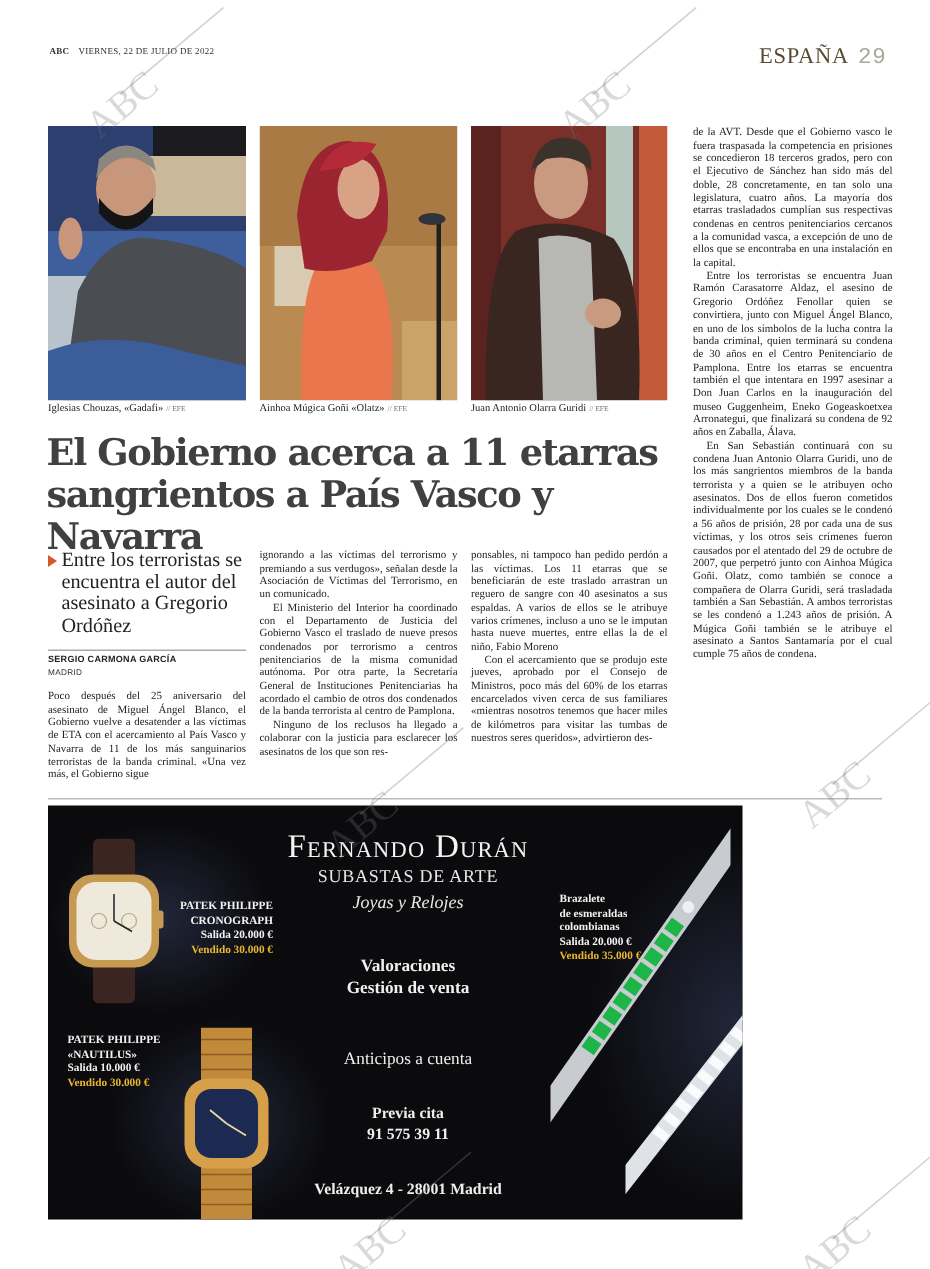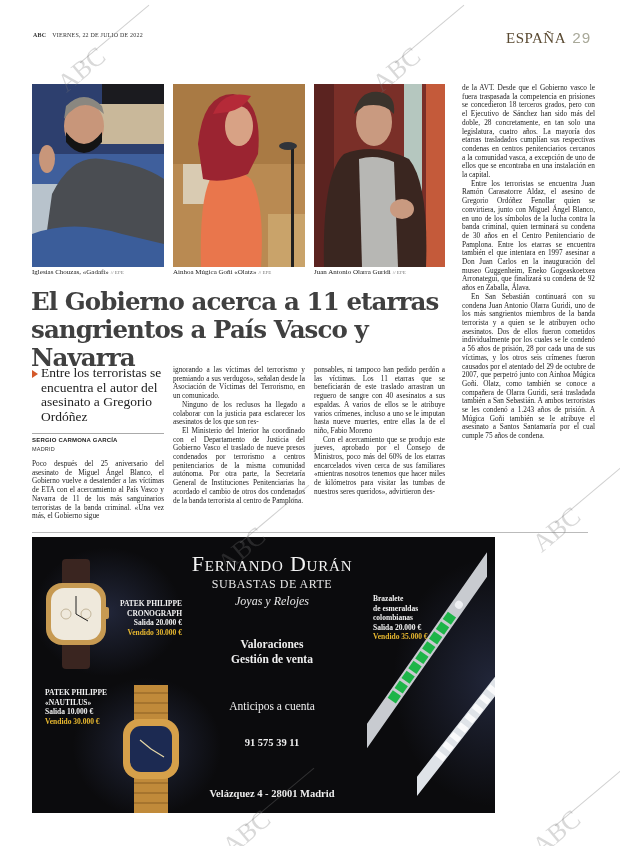--- a/index.html
+++ b/index.html
@@ -126,22 +126,22 @@
 
 <div class="rule"></div>
 <div class="byline">SERGIO CARMONA GARCÍA</div>
 <div class="place">MADRID</div>
 
 <div class="col col1">
   <p>Poco después del 25 aniversario del asesinato de Miguel Ángel Blanco, el Gobierno vuelve a desatender a las víctimas de ETA con el acercamiento al País Vasco y Navarra de 11 de los más sanguinarios terroristas de la banda criminal. «Una vez más, el Gobierno sigue</p>
 </div>
 <div class="col col2">
   <p>ignorando a las víctimas del terrorismo y premiando a sus verdugos», señalan desde la Asociación de Víctimas del Terrorismo, en un comunicado.</p>
+  <p>El Ministerio del Interior ha coordinado con el Departamento de Justicia del Gobierno Vasco el traslado de nueve presos condenados por terrorismo a centros penitenciarios de la misma comunidad autónoma. Por otra parte, la Secretaría General de Instituciones Penitenciarias ha acordado el cambio de otros dos condenados de la banda terrorista al centro de Pamplona.</p>
   <p>Ninguno de los reclusos ha llegado a colaborar con la justicia para esclarecer los asesinatos de los que son res-</p>
-  <p>El Ministerio del Interior ha coordinado con el Departamento de Justicia del Gobierno Vasco el traslado de nueve presos condenados por terrorismo a centros penitenciarios de la misma comunidad autónoma. Por otra parte, la Secretaría General de Instituciones Penitenciarias ha acordado el cambio de otros dos condenados de la banda terrorista al centro de Pamplona.</p>
 </div>
 <div class="col col3">
   <p>ponsables, ni tampoco han pedido perdón a las víctimas. Los 11 etarras que se beneficiarán de este traslado arrastran un reguero de sangre con 40 asesinatos a sus espaldas. A varios de ellos se le atribuye varios crímenes, incluso a uno se le imputan hasta nueve muertes, entre ellas la de el niño, Fabio Moreno</p>
   <p>Con el acercamiento que se produjo este jueves, aprobado por el Consejo de Ministros, poco más del 60% de los etarras encarcelados viven cerca de sus familiares «mientras nosotros tenemos que hacer miles de kilómetros para visitar las tumbas de nuestros seres queridos», advirtieron des-</p>
 </div>
 <div class="col col4">
   <p>de la AVT. Desde que el Gobierno vasco le fuera traspasada la competencia en prisiones se concedieron 18 terceros grados, pero con el Ejecutivo de Sánchez han sido más del doble, 28 concretamente, en tan solo una legislatura, cuatro años. La mayoría dos etarras trasladados cumplían sus respectivas condenas en centros penitenciarios cercanos a la comunidad vasca, a excepción de uno de ellos que se encontraba en una instalación en la capital.</p>
   <p>Entre los terroristas se encuentra Juan Ramón Carasatorre Aldaz, el asesino de Gregorio Ordóñez Fenollar quien se convirtiera, junto con Miguel Ángel Blanco, en uno de los símbolos de la lucha contra la banda criminal, quien terminará su condena de 30 años en el Centro Penitenciario de Pamplona. Entre los etarras se encuentra también el que intentara en 1997 asesinar a Don Juan Carlos en la inauguración del museo Guggenheim, Eneko Gogeaskoetxea Arronategui, que finalizará su condena de 92 años en Zaballa, Álava.</p>
   <p>En San Sebastián continuará con su condena Juan Antonio Olarra Guridi, uno de los más sangrientos miembros de la banda terrorista y a quien se le atribuyen ocho asesinatos. Dos de ellos fueron cometidos individualmente por los cuales se le condenó a 56 años de prisión, 28 por cada una de sus víctimas, y los otros seis crímenes fueron causados por el atentado del 29 de octubre de 2007, que perpetró junto con Ainhoa Múgica Goñi. Olatz, como también se conoce a compañera de Olarra Guridi, será trasladada también a San Sebastián. A ambos terroristas se les condenó a 1.243 años de prisión. A Múgica Goñi también se le atribuye el asesinato a Santos Santamaría por el cual cumple 75 años de condena.</p>
 </div>
@@ -229,20 +229,21 @@
 
   <div class="ad-title">Fernando Durán</div>
   <div class="ad-sub">SUBASTAS DE ARTE</div>
   <div class="ad-sub2">Joyas y Relojes</div>
   <div class="ad-services">
     <div>Valoraciones</div>
     <div>Gestión de venta</div>
   </div>
   <div class="ad-antic">Anticipos a cuenta</div>
   <div class="ad-contact">
+    <div>Previa cita</div>
     <div>91 575 39 11</div>
   </div>
   <div class="ad-address">Velázquez 4 - 28001 Madrid</div>
 
   <div class="lot lot1">
     <div>PATEK PHILIPPE</div>
     <div>CRONOGRAPH</div>
     <div>Salida 20.000 €</div>
     <div class="sold">Vendido 30.000 €</div>
   </div>

